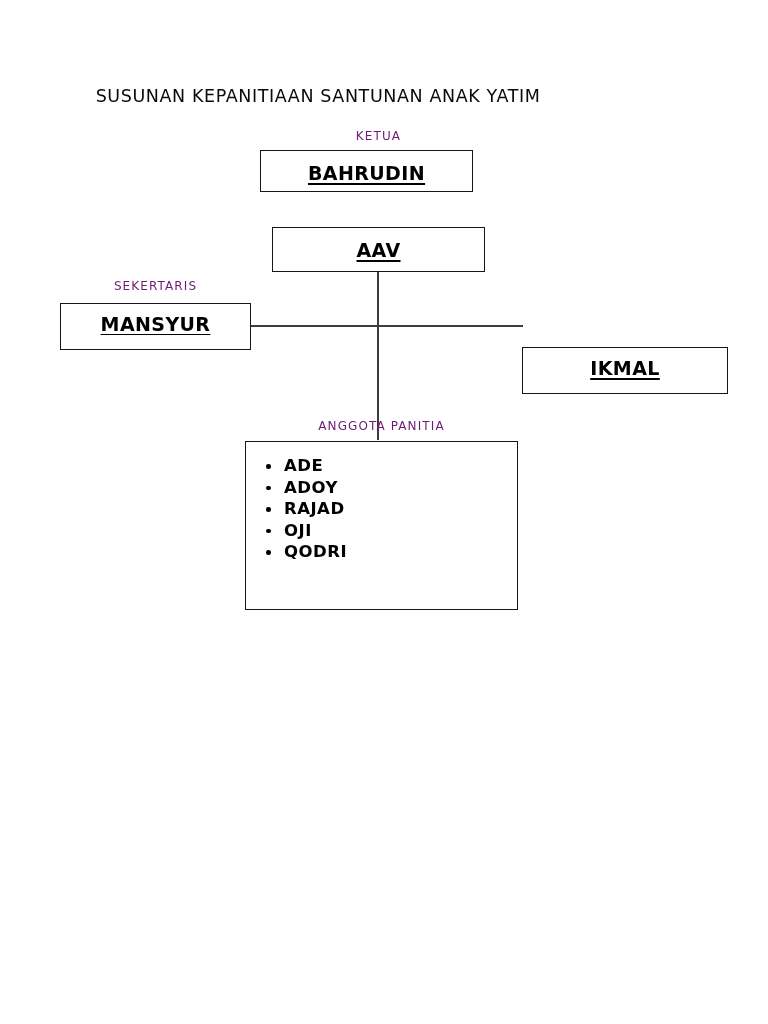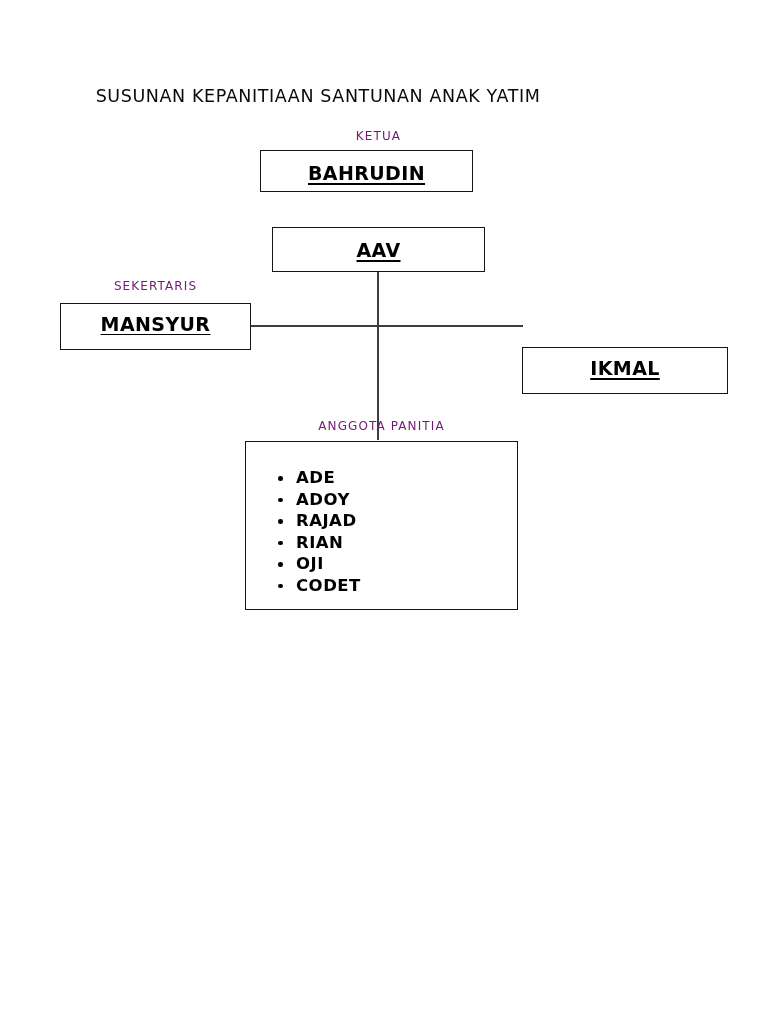--- a/index.html
+++ b/index.html
@@ -75,21 +75,21 @@
   }
   .line-h {
     position: absolute;
     height: 1.7px;
     background: #3d3d3d;
   }
 
   
   .member-list {
     position: absolute;
-    margin: 12px;
+    margin: 0;
     padding: 0;
     list-style: none;
   }
   .member-item {
     position: relative;
     height: 21.5px;
     line-height: 21.5px;
     font-size: 16.5px;
     font-weight: bold;
     letter-spacing: 0.5px;
@@ -142,24 +142,21 @@
       <li class="member-item">
         <span>ADE</span>
       </li>
       <li class="member-item">
         <span>ADOY</span>
       </li>
       <li class="member-item">
         <span>RAJAD</span>
       </li>
       <li class="member-item">
-        <span>RIAN</span>
-      </li>
-      <li class="member-item">
         <span>OJI</span>
       </li>
       <li class="member-item">
-        <span>CODET</span>
+        <span>QODRI</span>
       </li>
     </ul>
   </div>
 
 </div>
 
 </body></html>

